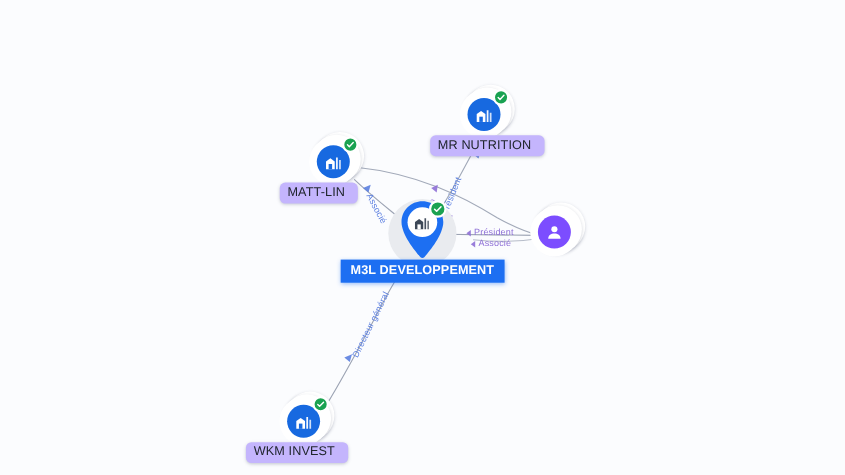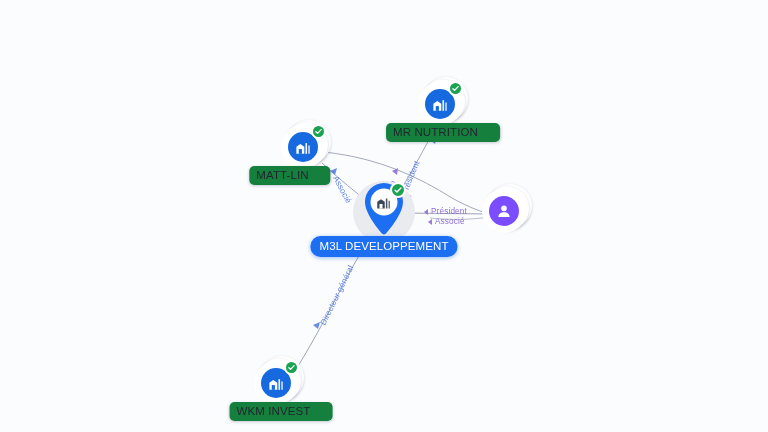--- a/index.html
+++ b/index.html
@@ -99,35 +99,35 @@
     border: 2px solid #ffffff;
     display: flex; align-items: center; justify-content: center;
     z-index: 5;
   }
 
   
   .nlabel {
     position: absolute;
     transform: translate(-50%, 0);
     white-space: nowrap;
-    background: #15803d;
+    background: #c4b5fd;
     border-radius: 5px;
-    padding: 3px 22px 4px 7px;
+    padding: 3px 12px 4px 7px;
     font-size: 11.5px;
     color: #20262e;
     box-shadow: 0 1px 3px rgba(40,50,80,.25);
     letter-spacing: .1px;
   }
   .nlabel.main {
     background: #1d6ff2;
     color: #ffffff;
-    font-weight: normal;
+    font-weight: bold;
     font-size: 11.5px;
     padding: 4px 9px 5px 9px;
-    border-radius: 10px;
+    border-radius: 0;
     box-shadow: 0 1px 4px rgba(29,111,242,.45);
   }
 
   
   .elabel {
     position: absolute;
     white-space: nowrap;
     font-size: 8.2px;
     line-height: 1.15;
     letter-spacing: .15px;
@@ -274,21 +274,21 @@
           </svg>
         </div>
         <div class="badge">
           <svg width="9" height="9" viewBox="0 0 24 24">
               <path d="M5 12.5l4.5 4.5L19 7" stroke="#fff" stroke-width="3.4" fill="none" stroke-linecap="round" stroke-linejoin="round"></path>
             </svg>
         </div>
       </div>
     </div>
   </div>
-  <div class="nlabel" style="left:281px; top:402px;">WKM INVEST</div>
+  <div class="nlabel" style="left:270px; top:402px;">WKM INVEST</div>
 
   <div class="node" style="left:384px; top:212px;">
     <div class="pin-halo"></div>
     <div class="pin-wrap">
       <svg width="46" height="58" viewBox="0 0 46 58">
         <path d="M23 2C12.5 2 4 10.4 4 20.8c0 12.6 15.1 29.6 17.3 32 .9 1 2.5 1 3.4 0C26.9 50.4 42 33.4 42 20.8 42 10.4 33.5 2 23 2z" fill="#1d6ff2"></path>
         <circle cx="23" cy="21" r="13.5" fill="#ffffff"></circle>
         <g transform="translate(14,12.5)">
           <svg width="18" height="18" viewBox="0 0 24 24" fill="none">
             <path d="M3 20V11l5-3.5L13 11v9z" fill="#3d4857"></path>

